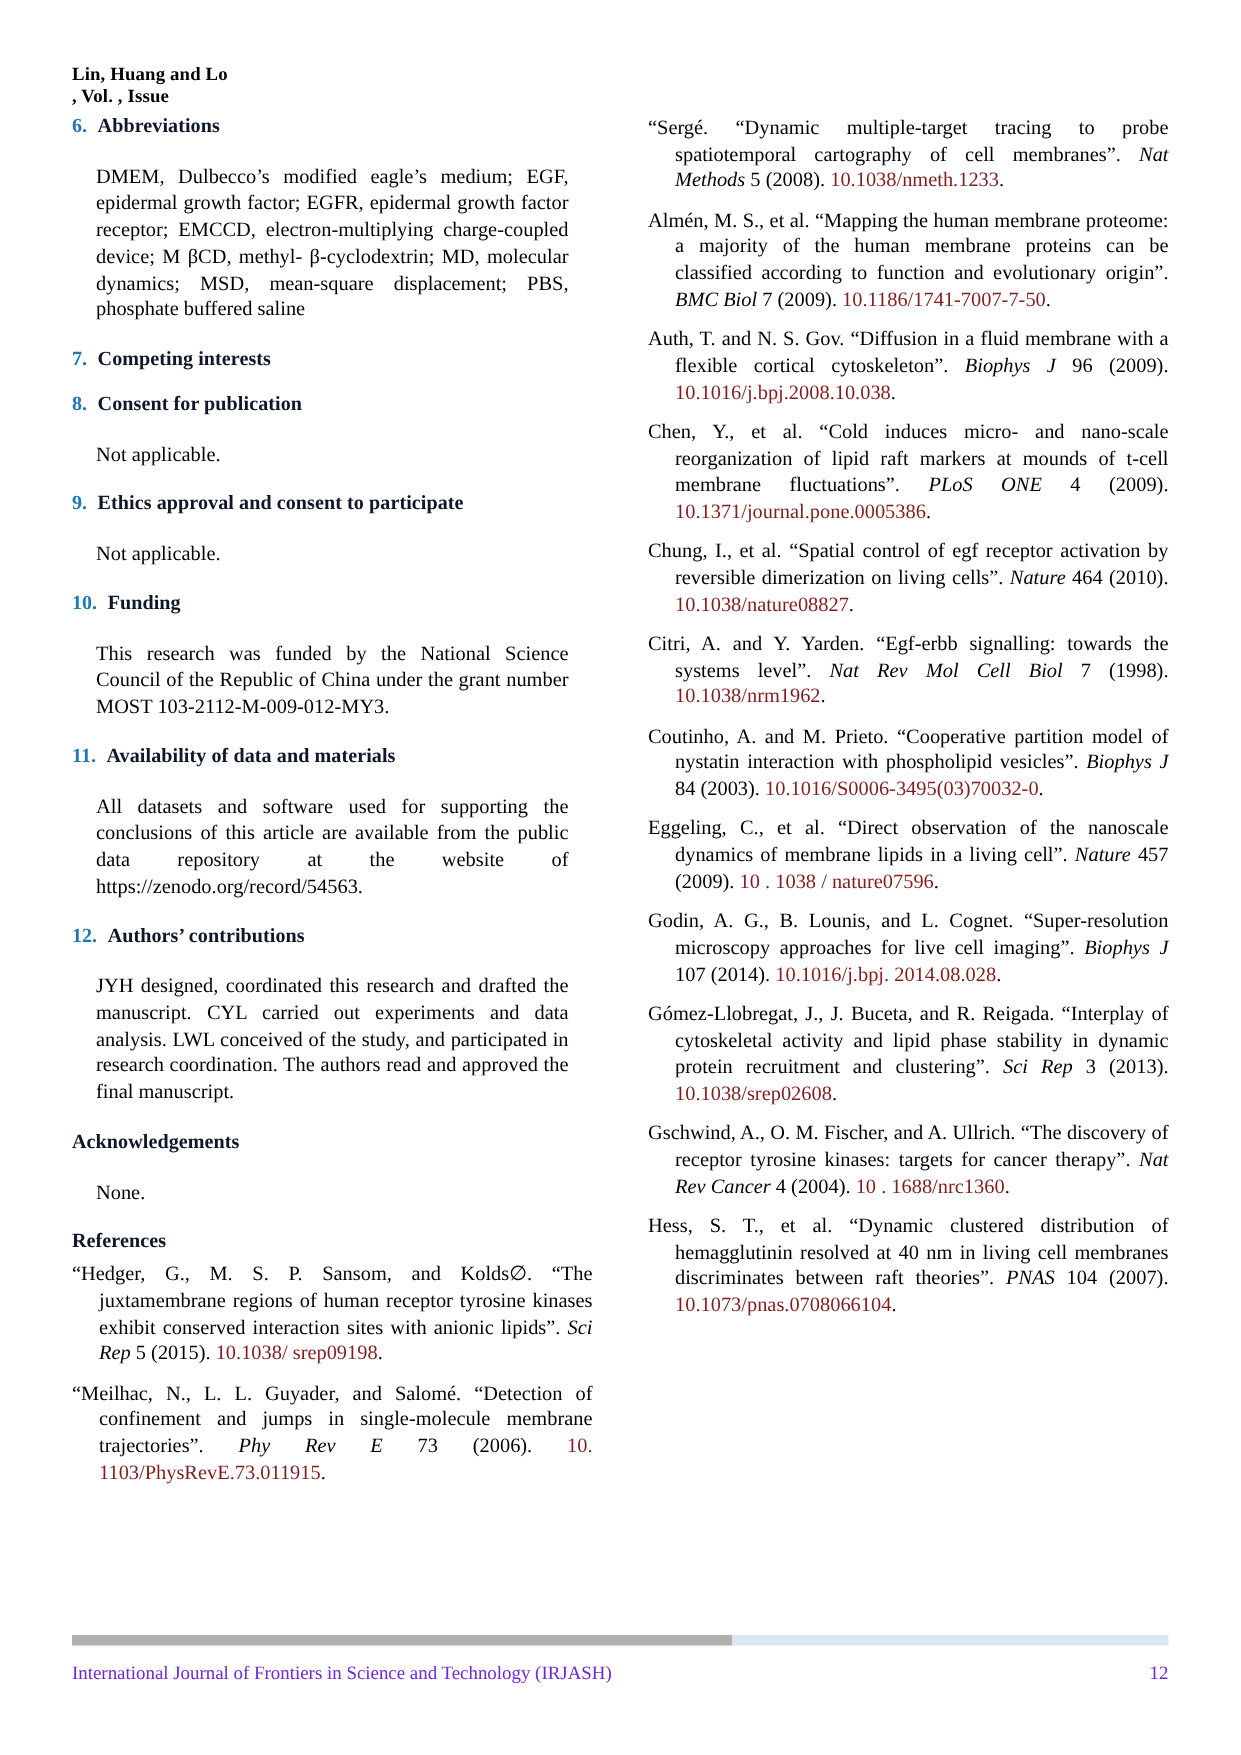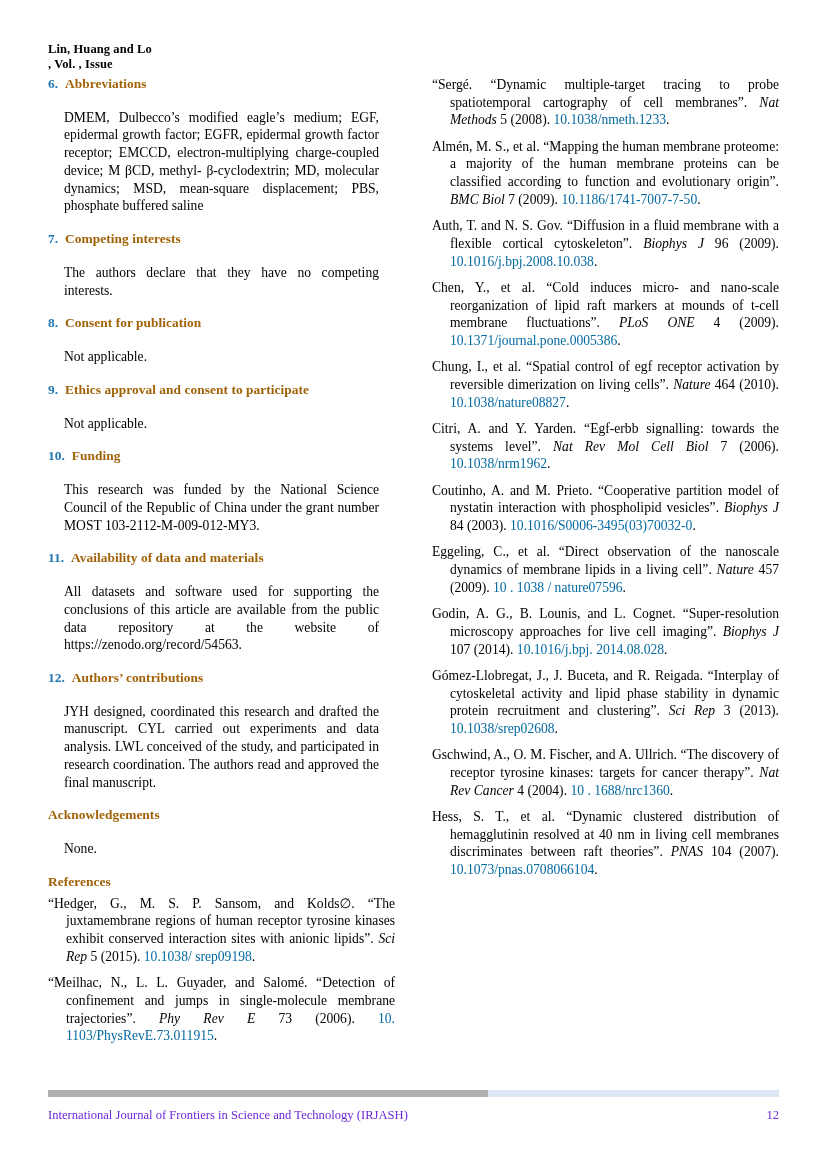--- a/index.html
+++ b/index.html
@@ -48,21 +48,21 @@
     height: 985px;
     display: flex;
     gap: 37px;
   }
   .col {
     width: 347px;
     flex: 0 0 347px;
   }
 
   h2.section-title {
-    color: #a16207;
+    color: #0f172a;
     font-weight: bold;
     font-size: 13.4px;
     margin: 0;
     padding: 0;
     line-height: 1.25;
     letter-spacing: 0.05px;
   }
   .sec-block { margin-bottom: 13px; }
   .sec-block:first-child { margin-top: 0; }
   .sec-title-row {
@@ -92,21 +92,21 @@
     margin: 0 0 8.5px 0;
     font-size: 13.6px;
     line-height: 1.305;
     text-align: justify;
     text-justify: inter-word;
     padding-left: 18px;
     text-indent: -18px;
   }
   .ref:last-child { margin-bottom: 0; }
   .ref i, .ref em { font-style: italic; }
-  .doi { color: #0369a1; }
+  .doi { color: #7f1d1d; }
 
   
   .footer-bar {
     position: absolute;
     left: 48px;
     top: 1090px;
     width: 731px;
     height: 7px;
     display: flex;
   }
@@ -150,21 +150,20 @@
             <span class="sec-num">6.</span>
             <h2 class="section-title">Abbreviations</h2>
           </div>
           <p class="body-text">DMEM, Dulbecco’s modified eagle’s medium; EGF, epidermal growth factor; EGFR, epidermal growth factor receptor; EMCCD, electron-multiplying charge-coupled device; M βCD, methyl- β-cyclodextrin; MD, molecular dynamics; MSD, mean-square displacement; PBS, phosphate buffered saline</p>
         </div>
         <div class="sec-block">
           <div class="sec-title-row">
             <span class="sec-num">7.</span>
             <h2 class="section-title">Competing interests</h2>
           </div>
-          <p class="body-text">The authors declare that they have no competing interests.</p>
         </div>
         <div class="sec-block">
           <div class="sec-title-row">
             <span class="sec-num">8.</span>
             <h2 class="section-title">Consent for publication</h2>
           </div>
           <p class="body-text">Not applicable.</p>
         </div>
         <div class="sec-block">
           <div class="sec-title-row">
@@ -211,21 +210,21 @@
         </div>
       </div>
 
     <div class="col" id="right-col">
         <div class="ref-list" style="margin-top: 0px;">
           <p class="ref"><span>“Sergé. “Dynamic multiple-target tracing to probe spatiotemporal cartography of cell membranes”. </span><i>Nat Methods</i><span> 5 (2008). </span><span class="doi">10.1038/nmeth.1233</span><span>.</span></p>
           <p class="ref"><span>Almén, M. S., et al. “Mapping the human membrane proteome: a majority of the human membrane proteins can be classified according to function and evolutionary origin”. </span><i>BMC Biol</i><span> 7 (2009). </span><span class="doi">10.1186/1741-7007-7-50</span><span>.</span></p>
           <p class="ref"><span>Auth, T. and N. S. Gov. “Diffusion in a fluid membrane with a flexible cortical cytoskeleton”. </span><i>Biophys J</i><span> 96 (2009). </span><span class="doi">10.1016/j.bpj.2008.10.038</span><span>.</span></p>
           <p class="ref"><span>Chen, Y., et al. “Cold induces micro- and nano-scale reorganization of lipid raft markers at mounds of t-cell membrane fluctuations”. </span><i>PLoS ONE</i><span> 4 (2009). </span><span class="doi">10.1371/journal.pone.0005386</span><span>.</span></p>
           <p class="ref"><span>Chung, I., et al. “Spatial control of egf receptor activation by reversible dimerization on living cells”. </span><i>Nature</i><span> 464 (2010). </span><span class="doi">10.1038/nature08827</span><span>.</span></p>
-          <p class="ref"><span>Citri, A. and Y. Yarden. “Egf-erbb signalling: towards the systems level”. </span><i>Nat Rev Mol Cell Biol</i><span> 7 (2006). </span><span class="doi">10.1038/nrm1962</span><span>.</span></p>
+          <p class="ref"><span>Citri, A. and Y. Yarden. “Egf-erbb signalling: towards the systems level”. </span><i>Nat Rev Mol Cell Biol</i><span> 7 (1998). </span><span class="doi">10.1038/nrm1962</span><span>.</span></p>
           <p class="ref"><span>Coutinho, A. and M. Prieto. “Cooperative partition model of nystatin interaction with phospholipid vesicles”. </span><i>Biophys J</i><span> 84 (2003). </span><span class="doi">10.1016/S0006-3495(03)70032-0</span><span>.</span></p>
           <p class="ref"><span>Eggeling, C., et al. “Direct observation of the nanoscale dynamics of membrane lipids in a living cell”. </span><i>Nature</i><span> 457 (2009). </span><span class="doi">10 . 1038 / nature07596</span><span>.</span></p>
           <p class="ref"><span>Godin, A. G., B. Lounis, and L. Cognet. “Super-resolution microscopy approaches for live cell imaging”. </span><i>Biophys J</i><span> 107 (2014). </span><span class="doi">10.1016/j.bpj. 2014.08.028</span><span>.</span></p>
           <p class="ref"><span>Gómez-Llobregat, J., J. Buceta, and R. Reigada. “Interplay of cytoskeletal activity and lipid phase stability in dynamic protein recruitment and clustering”. </span><i>Sci Rep</i><span> 3 (2013). </span><span class="doi">10.1038/srep02608</span><span>.</span></p>
           <p class="ref"><span>Gschwind, A., O. M. Fischer, and A. Ullrich. “The discovery of receptor tyrosine kinases: targets for cancer therapy”. </span><i>Nat Rev Cancer</i><span> 4 (2004). </span><span class="doi">10 . 1688/nrc1360</span><span>.</span></p>
           <p class="ref"><span>Hess, S. T., et al. “Dynamic clustered distribution of hemagglutinin resolved at 40 nm in living cell membranes discriminates between raft theories”. </span><i>PNAS</i><span> 104 (2007). </span><span class="doi">10.1073/pnas.0708066104</span><span>.</span></p>
         </div>
       </div>
 
   </div>

